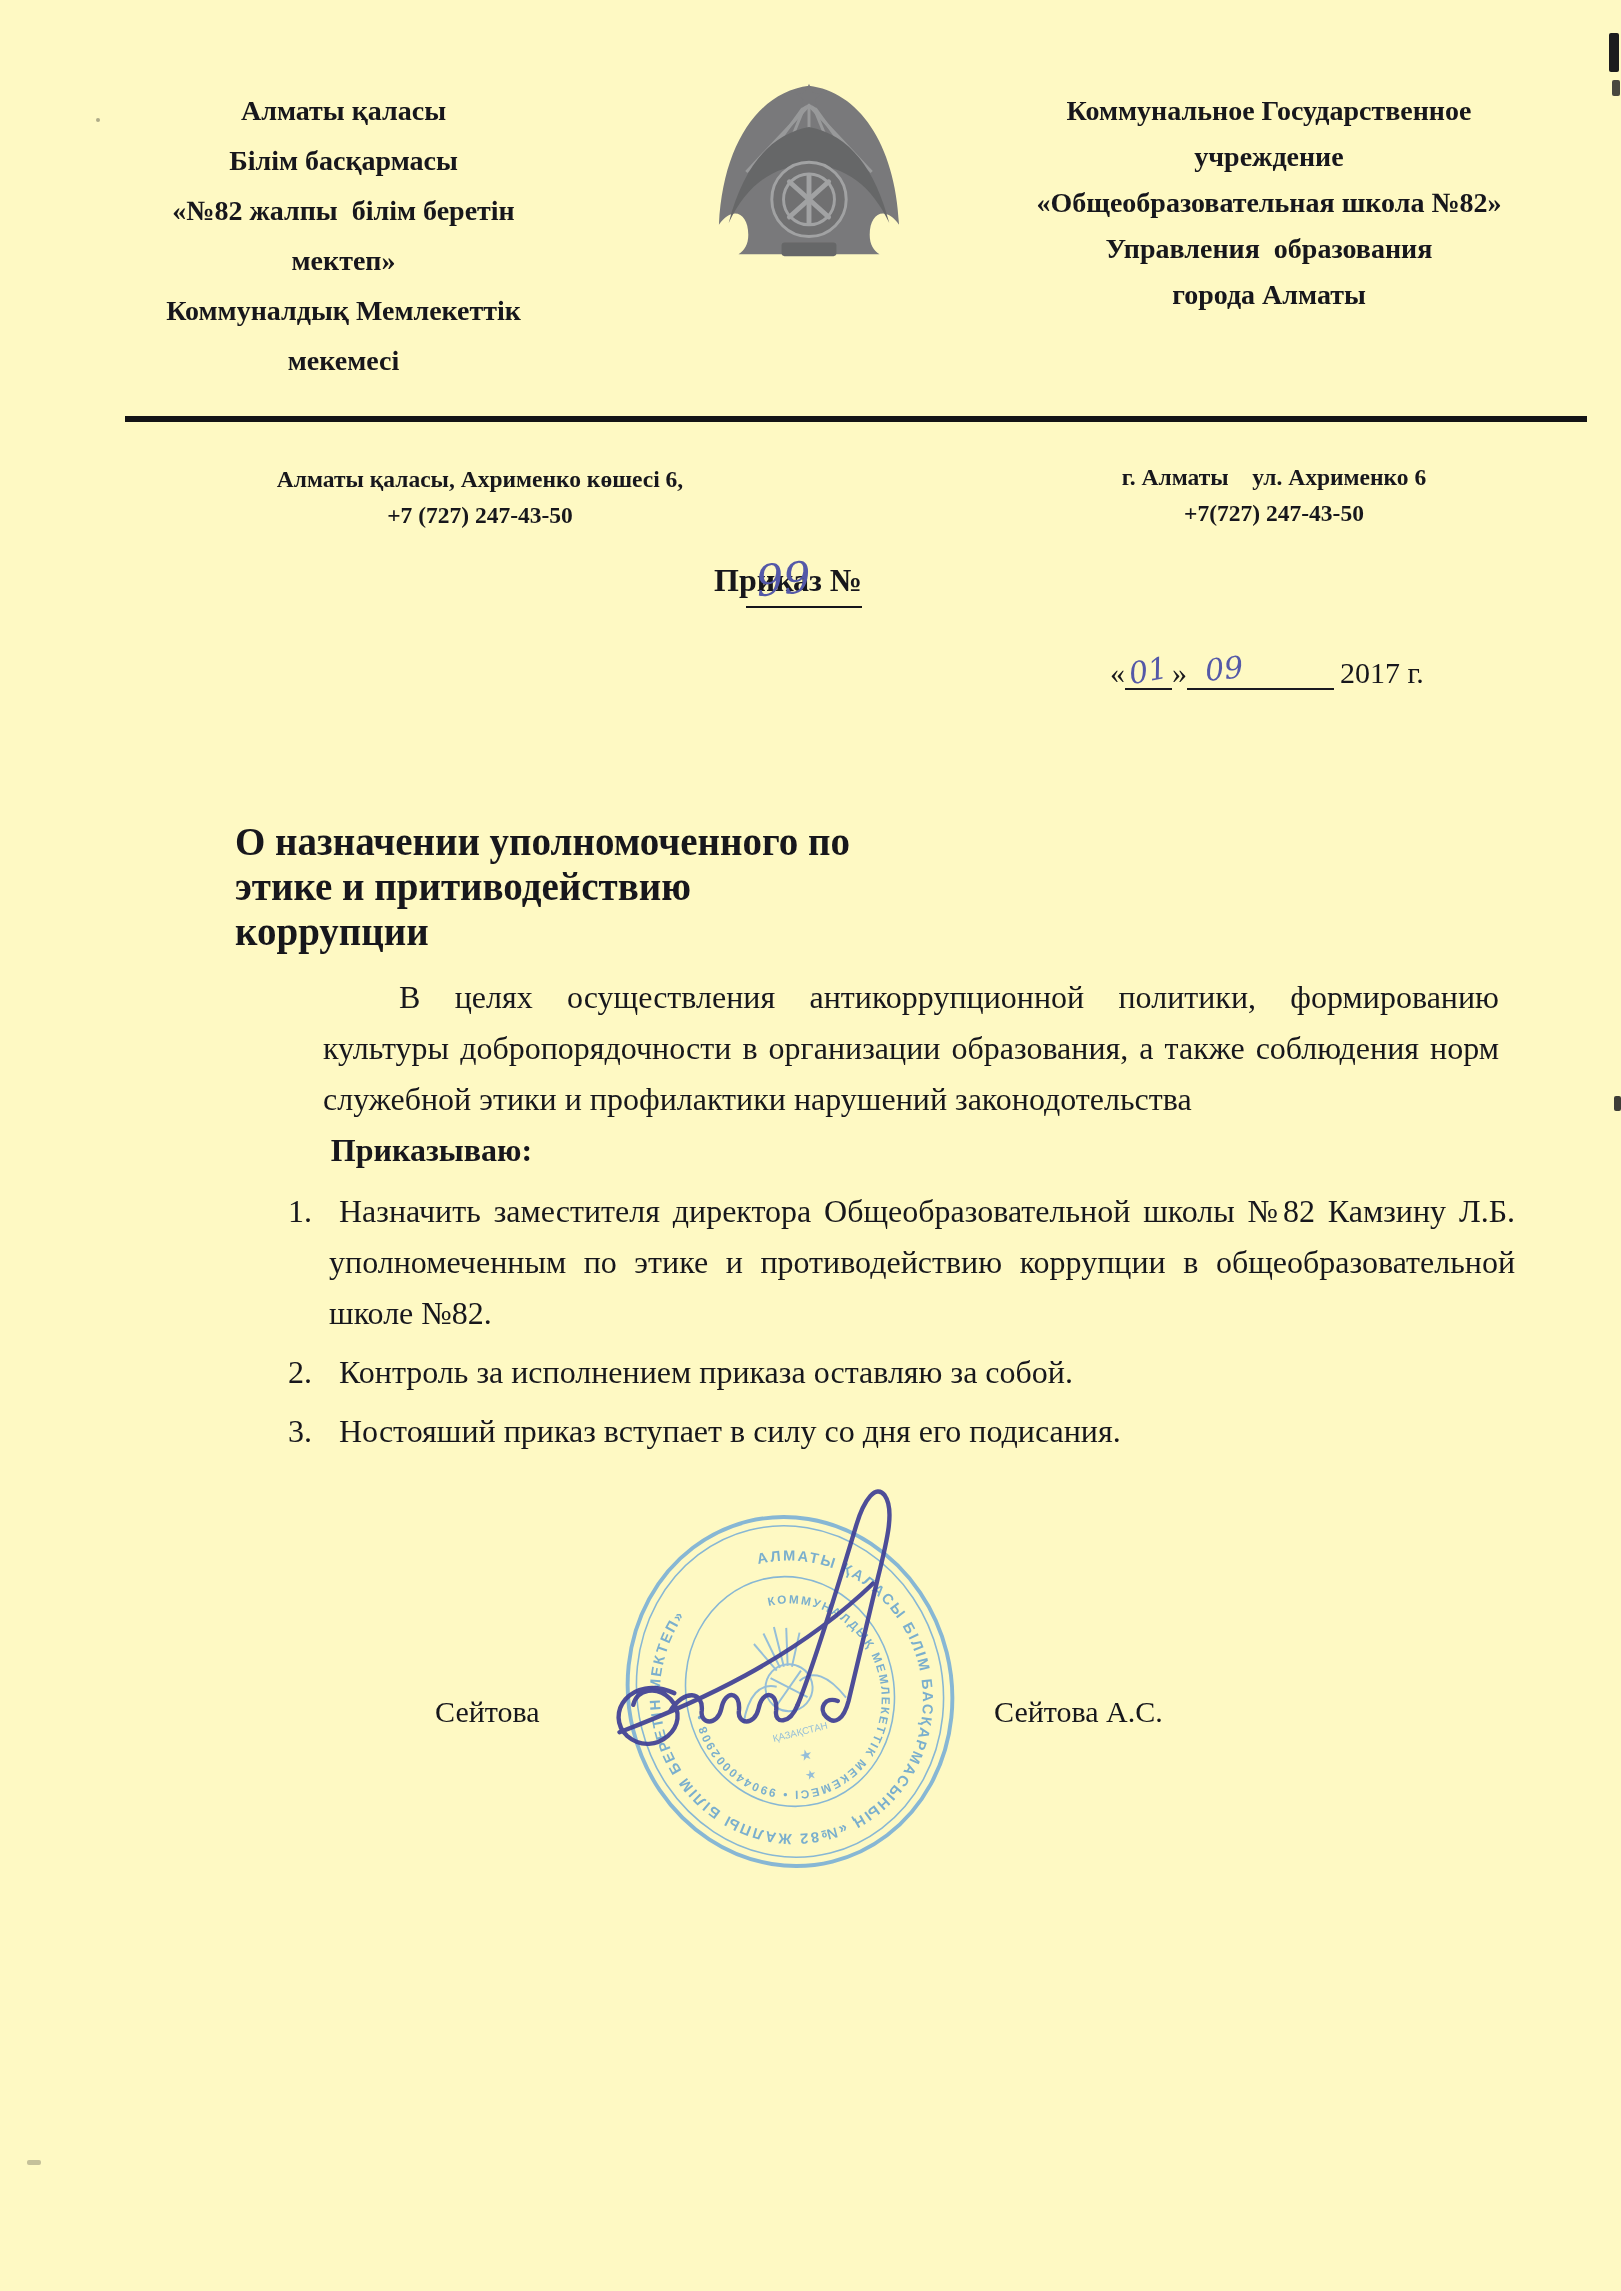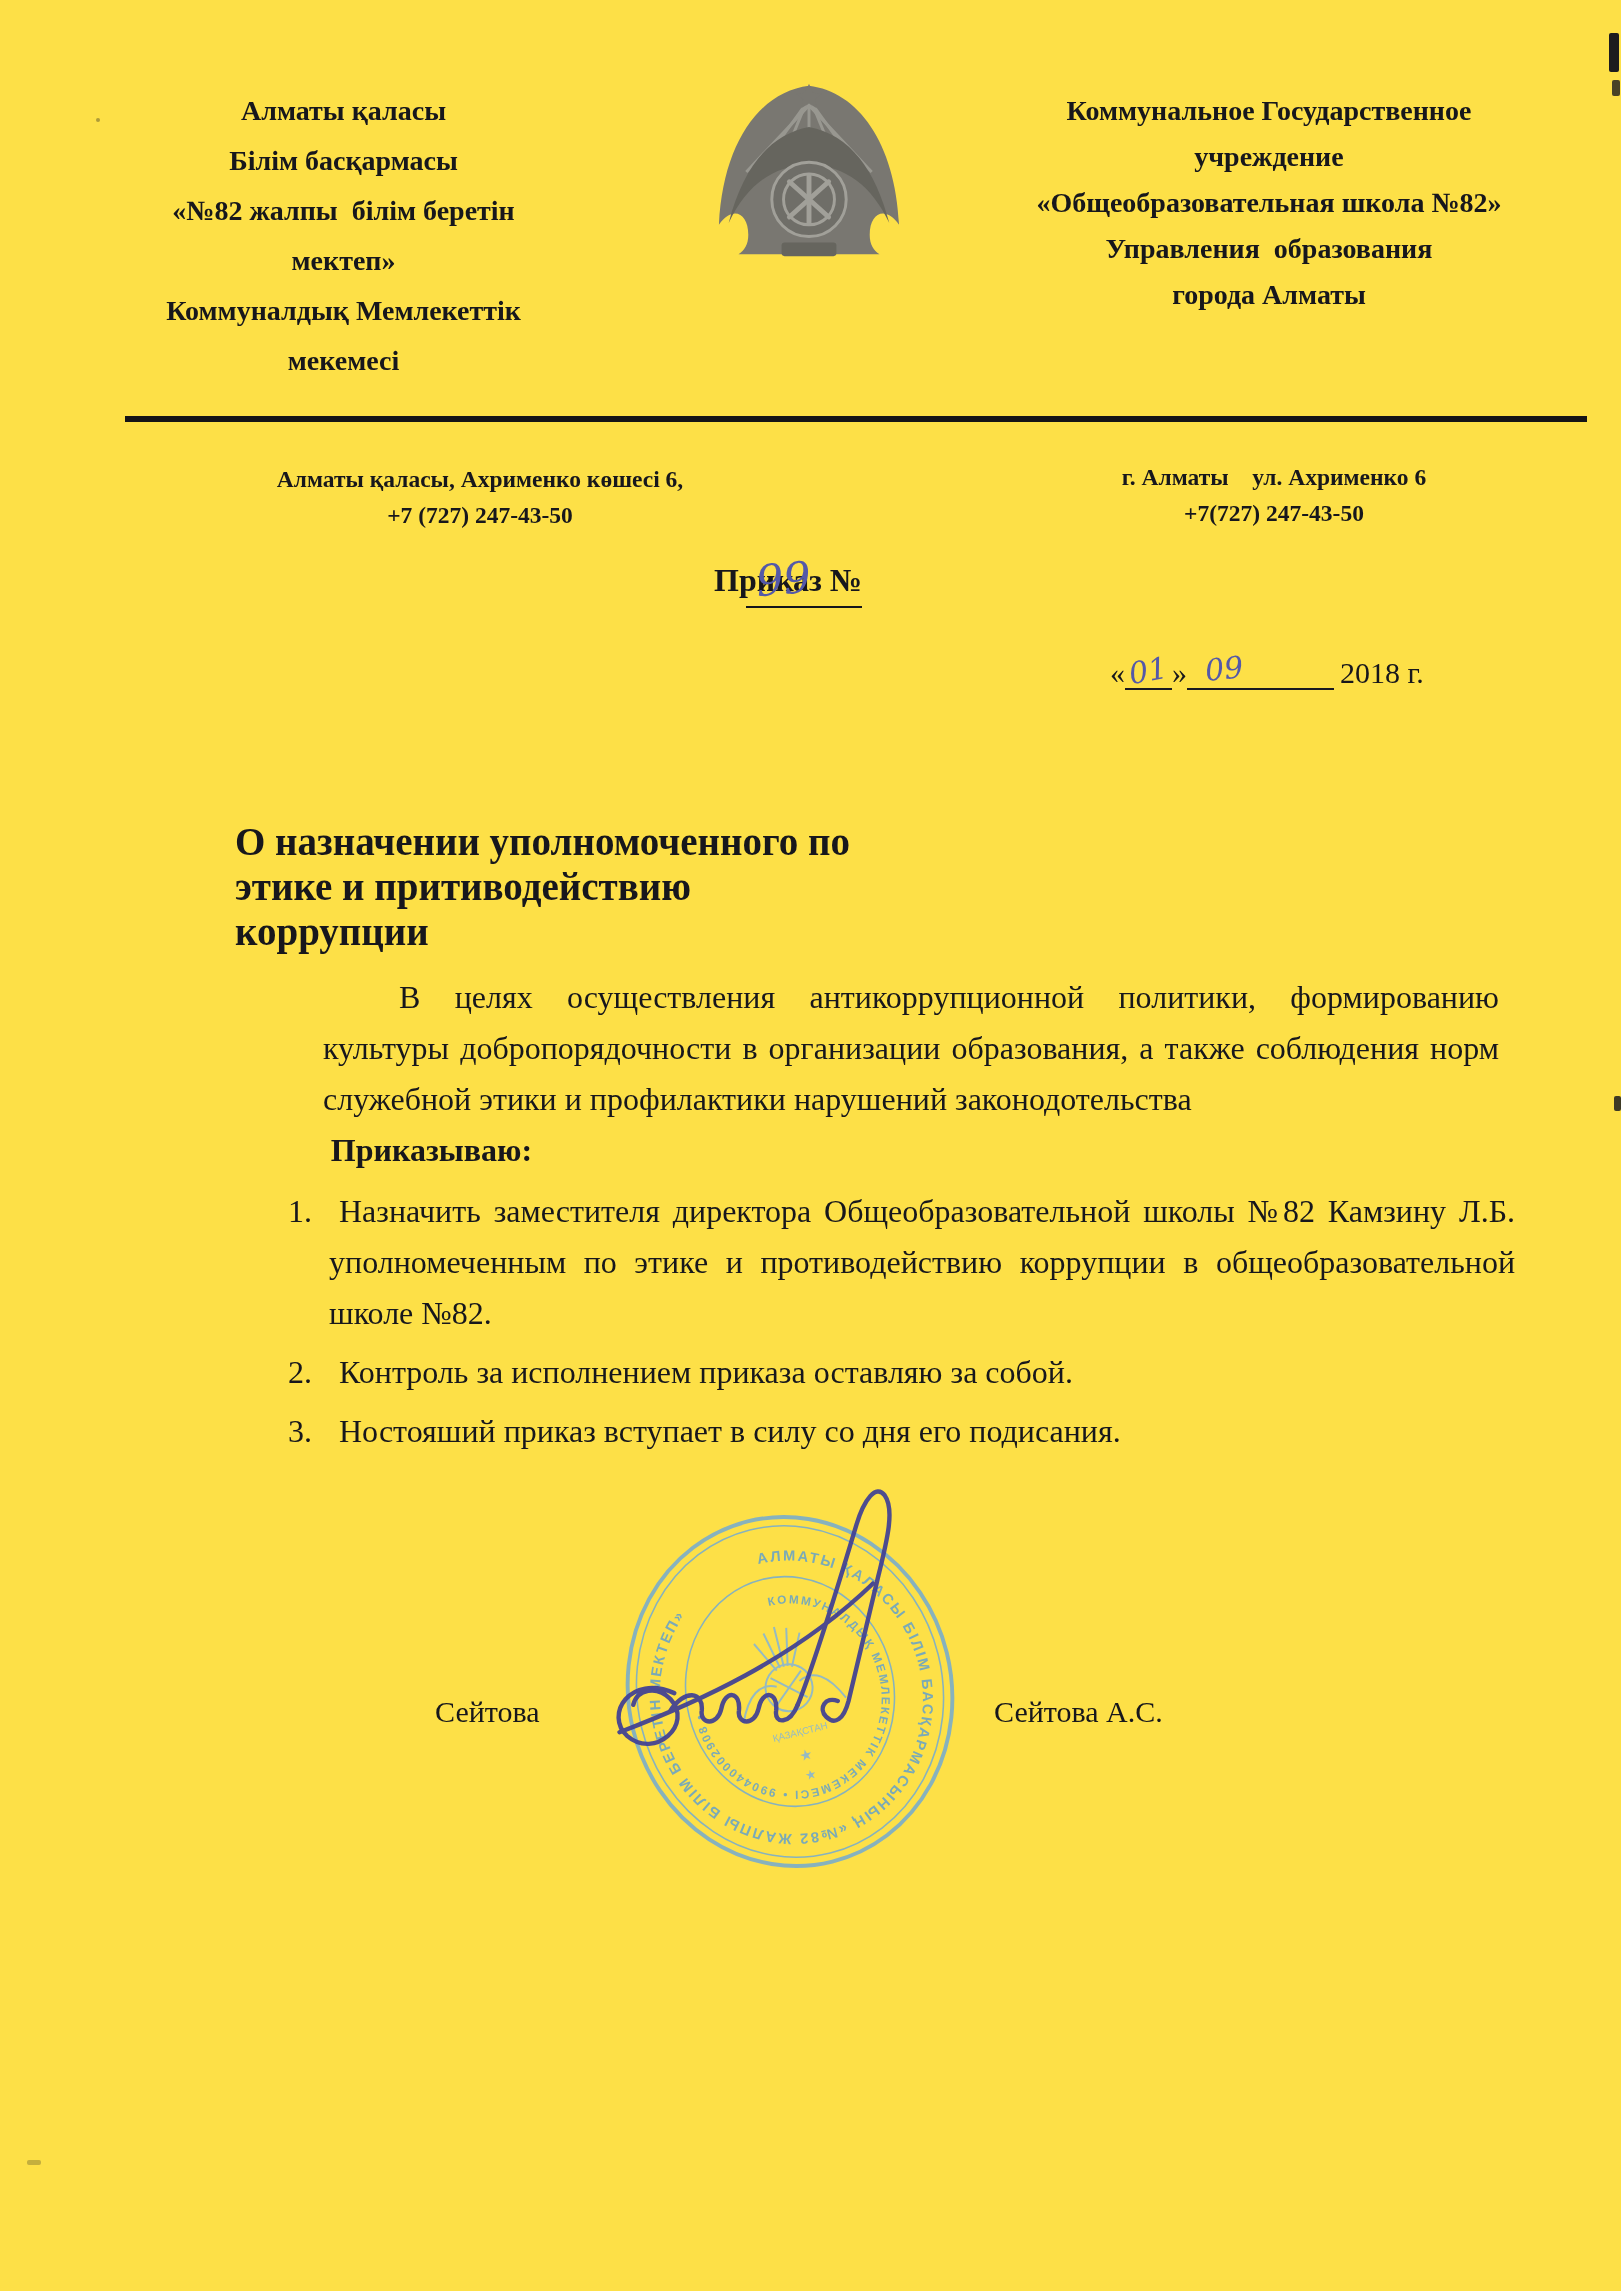--- a/index.html
+++ b/index.html
@@ -1,18 +1,18 @@
 <!DOCTYPE html>
 <html><head>
 <meta charset="utf-8">
 <style>
   html,body{margin:0;padding:0;background:#fdfdfe;}
   .page{
     position:relative;width:1621px;height:2292px;margin:0 auto;
-    background:#fde047;overflow:hidden;
+    background:#fef9c3;overflow:hidden;
     font-family:"Liberation Serif","DejaVu Serif",serif;
     color:#17171c;
   }
   .abs{position:absolute;}
   .pre{white-space:pre-wrap;}
   
   .hdr{font-weight:700;text-align:center;}
   .hdr-left{left:118px;top:86px;width:451px;font-size:28px;line-height:50px;}
   .hdr-right{left:985px;top:88px;width:568px;font-size:28px;line-height:46px;}
   .emblem{left:699px;top:76px;width:220px;height:188px;}
@@ -128,21 +128,21 @@
 
   <div class="abs date">
     <span class="q">«</span>
     <span class="blank day-blank">
       <span class="hw hw-day">01</span>
     </span>
     <span class="q">»</span>
     <span class="blank month-blank">
       <span class="hw hw-month">09</span>
     </span>
-    <span class="year">2018 г.</span>
+    <span class="year">2017 г.</span>
   </div>
 
   <div class="abs subject">
     <div class="pre">О назначении уполномоченного по</div>
     <div class="pre">этике и притиводействию коррупции</div>
   </div>
 
   <div class="abs body-block">
     <div class="p-line jl p-indent">В  целях  осуществления  антикоррупционной  политики,  формированию</div>
     <div class="p-line jl">культуры добропорядочности в организации образования, а также соблюдения норм</div>

